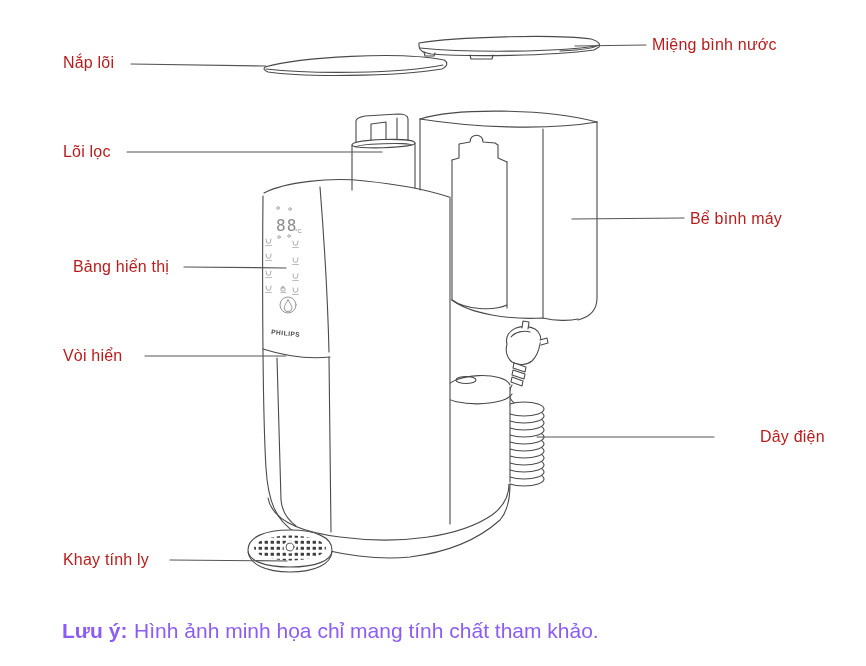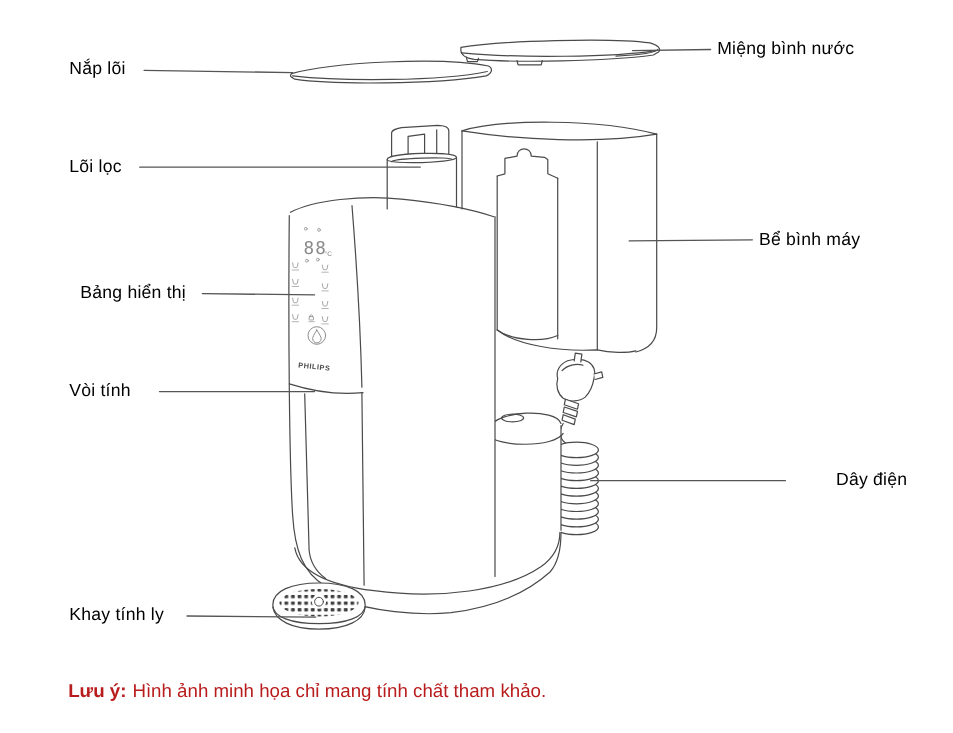--- a/index.html
+++ b/index.html
@@ -2,25 +2,25 @@
 <html><head>
 <meta charset="utf-8">
 <style>
   html,body{margin:0;padding:0;background:#ffffff;}
   #canvas{
     position:relative;width:866px;height:666px;background:#ffffff;overflow:hidden;
     font-family:"Liberation Sans","DejaVu Sans",sans-serif;color:#3d3d3d;
   }
   .figure-svg{position:absolute;left:0;top:0;}
   .part-label{
-    position:absolute;font-size:16px;line-height:18px;color:#000000;
+    position:absolute;font-size:16px;line-height:18px;color:#b91c1c;
     letter-spacing:0.2px;white-space:nowrap;
   }
   .footnote{
-    position:absolute;left:62px;top:619px;font-size:17px;color:#b91c1c;white-space:nowrap;
+    position:absolute;left:62px;top:619px;font-size:21px;color:#8b5cf6;white-space:nowrap;
   }
   .footnote .bold{font-weight:bold;}
   .footnote .rest{margin-left:0.32em;}
 </style>
 </head>
 <body>
 
 <div id="canvas">
 
   <svg class="figure-svg" width="866" height="666" viewBox="0 0 866 666" fill="none" stroke-linecap="round" stroke-linejoin="round">
@@ -163,21 +163,21 @@
       <line x1="170" y1="560" x2="287" y2="561"></line>
       <line x1="575" y1="46" x2="646" y2="45"></line>
       <line x1="572" y1="219" x2="684" y2="218"></line>
       <line x1="537" y1="437" x2="714" y2="437"></line>
     </g>
   </svg>
 
   <div class="part-label" style="left:63px;top:54px">Nắp lõi</div>
   <div class="part-label" style="left:63px;top:143px">Lõi lọc</div>
   <div class="part-label" style="left:73px;top:258px">Bảng hiển thị</div>
-  <div class="part-label" style="left:63px;top:347px">Vòi tính</div>
+  <div class="part-label" style="left:63px;top:347px">Vòi hiển</div>
   <div class="part-label" style="left:63px;top:551px">Khay tính ly</div>
 
   <div class="part-label" style="left:652px;top:36px">Miệng bình nước</div>
   <div class="part-label" style="left:690px;top:210px">Bể bình máy</div>
   <div class="part-label" style="left:760px;top:428px">Dây điện</div>
 
   <div class="footnote">
     <span class="bold">Lưu ý:</span><span class="rest">Hình ảnh minh họa chỉ mang tính chất tham khảo.</span>
   </div>
 

